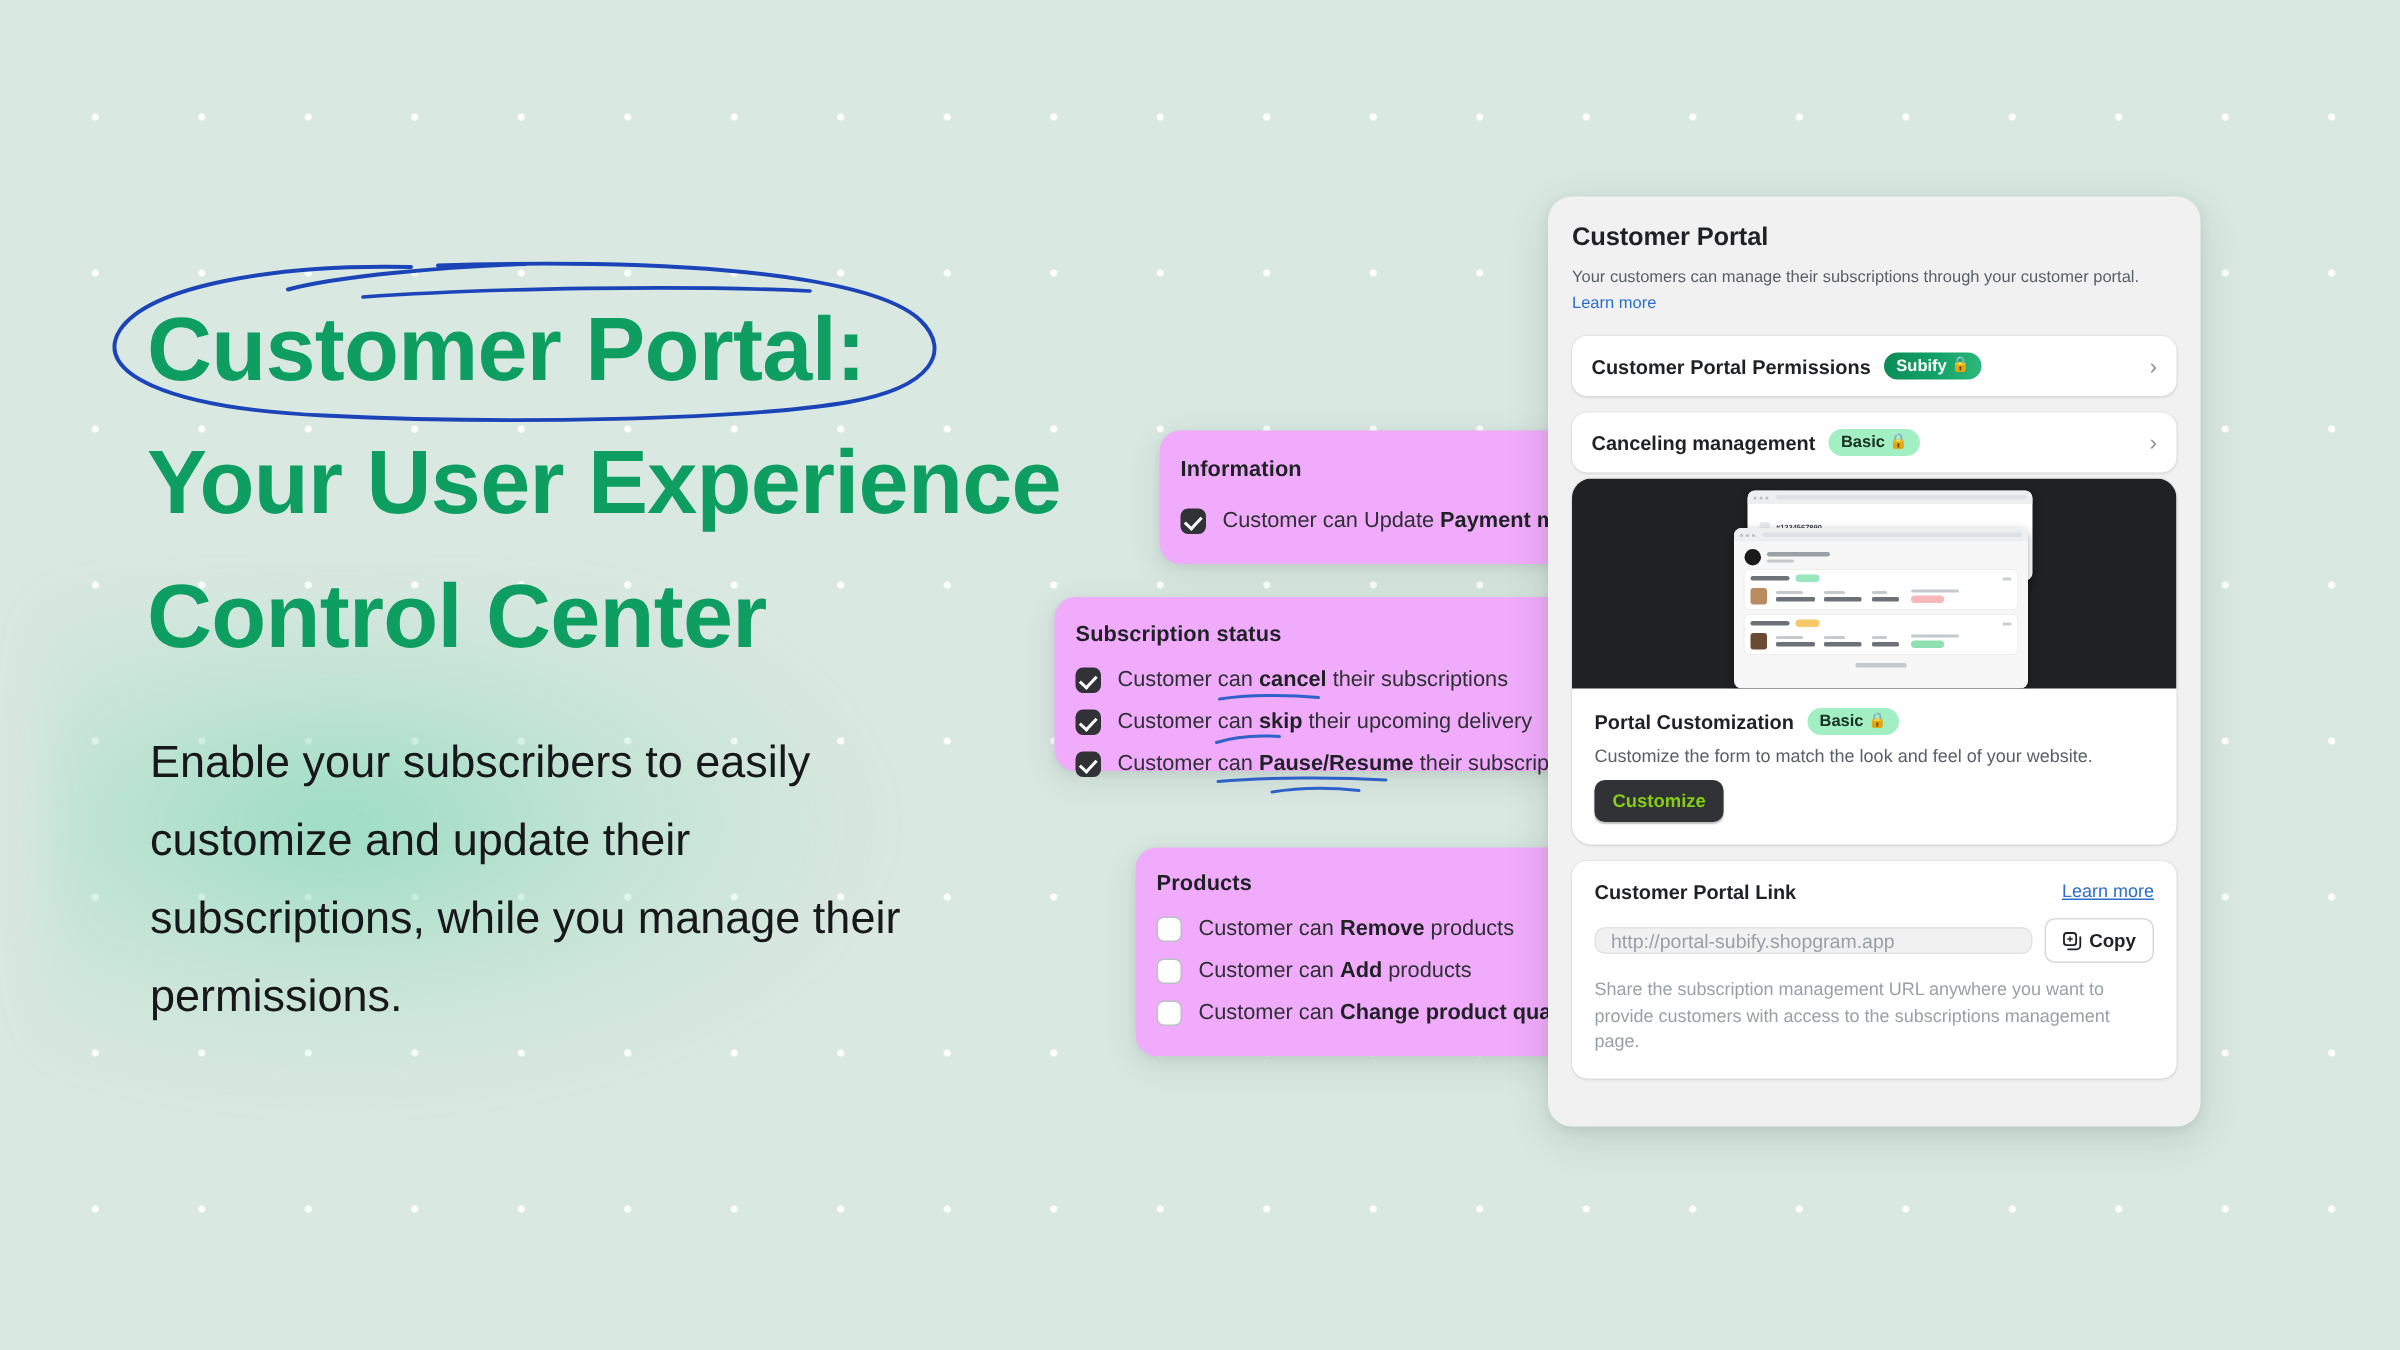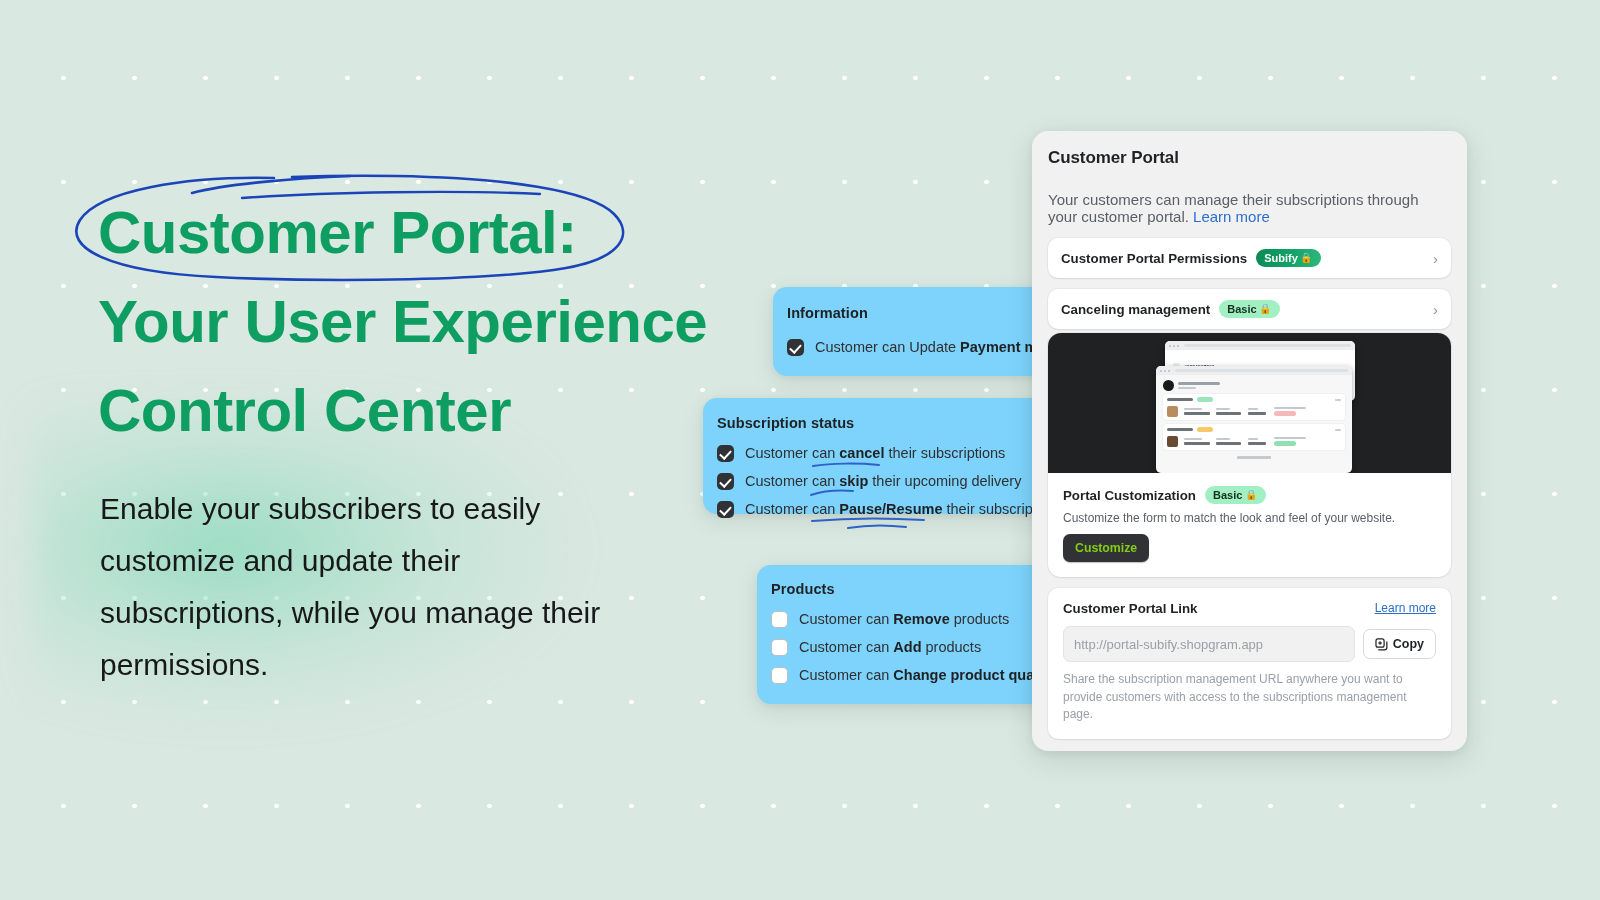--- a/index.html
+++ b/index.html
@@ -76,21 +76,21 @@
     width: 520px;
     color: #18181b;
     font-size: 30px;
     line-height: 52px;
     font-weight: 400;
   }
 
   
   .float-card {
     position: absolute;
-    background: #7dd3fc;
+    background: #f0abfc;
     border-radius: 14px;
     box-shadow: 0 6px 22px rgba(20, 45, 35, 0.10), 0 2px 6px rgba(20,45,35,0.06);
     padding-left: 33px;
   }
 
   .card-title {
     font-size: 14.5px;
     font-weight: 700;
     color: #1f2124;
     letter-spacing: 0.1px;
@@ -174,22 +174,22 @@
   }
 
   #panel-head { padding: 17px 16px 0 16px; }
   #panel-title {
     font-size: 17px;
     font-weight: 700;
     color: #1f2124;
     letter-spacing: -0.1px;
   }
   #panel-sub {
-    margin-top: 23px;
-    font-size: 15px;
+    margin-top: 9px;
+    font-size: 11px;
     line-height: 17px;
     color: #5a5f66;
     width: 388px;
   }
   .link-blue { color: #2c6ecb; text-decoration: none; }
   .link-blue.ul { text-decoration: underline; }
 
   .pcard {
     background: #ffffff;
     border-radius: 10px;
@@ -331,21 +331,21 @@
     border-radius: 10px;
     box-shadow: 0 1px 2px rgba(0,0,0,0.08), 0 0 0 1px rgba(0,0,0,0.03);
     padding: 13px 15px 15px 15px;
   }
   #link-head { display: flex; align-items: flex-start; }
   #link-title { font-size: 13.3px; font-weight: 700; color: #1f2124; }
   #link-learn { margin-left: auto; font-size: 12px; }
   #link-row { display: flex; align-items: center; gap: 8px; margin-top: 10px; }
   #link-input {
     flex: 1;
-    height: 36px;
+    height: 18px;
     background: #f1f1f1;
     border: 1px solid #e3e3e3;
     border-radius: 7px;
     padding: 0 10px;
     font-size: 13px;
     color: #8b9097;
     font-family: "Liberation Sans", sans-serif;
   }
   #link-input::placeholder { color: #9aa0a6; }
   #copy-btn {

